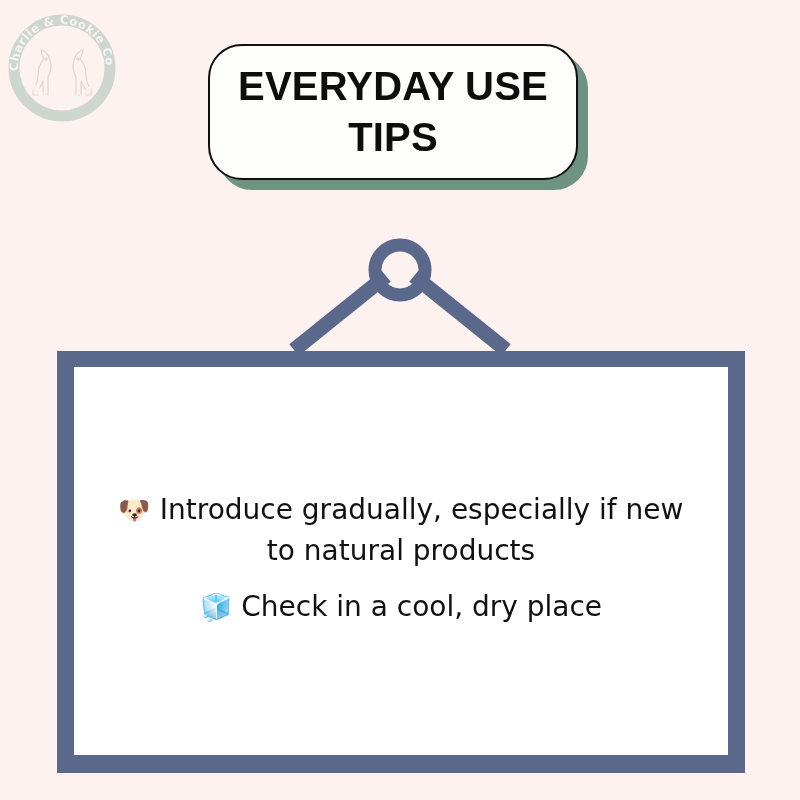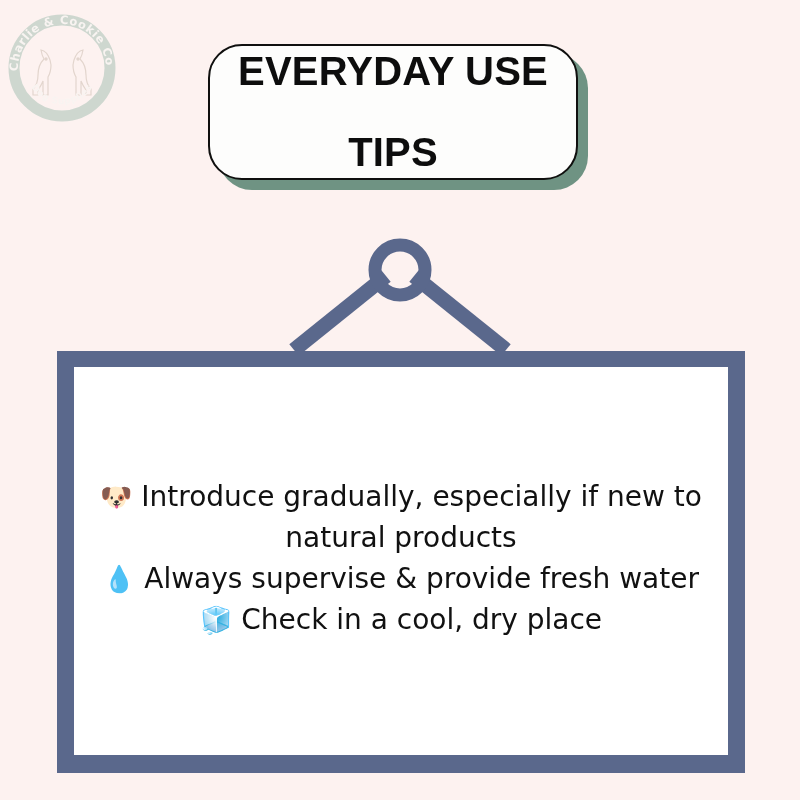--- a/index.html
+++ b/index.html
@@ -50,21 +50,21 @@
     top: 0;
     width: 370px;
     height: 136px;
     background: #fdfdfc;
     border: 2.5px solid #10100f;
     border-radius: 34px;
     box-sizing: border-box;
     display: flex;
     flex-direction: column;
     align-items: center;
-    justify-content: space-between;
+    justify-content: center;
   }
   .banner-line {
     font-family: "Liberation Sans Narrow", "Liberation Sans", sans-serif;
     font-weight: bold;
     font-size: 40px;
     letter-spacing: 0.2px;
     color: #0d0d0d;
     line-height: 1.28;
     text-align: center;
     white-space: nowrap;
@@ -107,21 +107,21 @@
     margin: 0;
     padding: 0;
     width: 100%;
   }
   .tip-item {
     font-family: "DejaVu Sans", sans-serif;
     font-size: 28px;
     line-height: 1.46;
     color: #111111;
     text-align: center;
-    margin: 0;
+    margin: 16px;
     padding: 0;
   }
   .tip-emoji {
     font-family: "DejaVu Sans", sans-serif;
     font-size: 26px;
   }
 </style>
 </head>
 <body style="background: rgb(253, 242, 240);">
 
@@ -161,17 +161,16 @@
     <path d="M 106,44 L 14,118" stroke="#5a688c" stroke-width="15" stroke-linecap="butt"></path>
     <path d="M 134,44 L 226,118" stroke="#5a688c" stroke-width="15" stroke-linecap="butt"></path>
     <circle cx="120" cy="38" r="25" fill="none" stroke="#5a688c" stroke-width="13"></circle>
   </svg>
 </div>
 
 <div id="tips-board" style="background: rgb(90, 104, 140);">
   <div id="tips-board-inner" style="background: rgb(255, 255, 255);">
     <ul id="tips-list">
         <li class="tip-item"><span class="tip-emoji">🐶</span><span> Introduce gradually, especially if new to natural products</span></li>
-        <li class="tip-item"><span class="tip-emoji">💧</span><span> Always supervise &amp; provide fresh water</span></li>
         <li class="tip-item"><span class="tip-emoji">🧊</span><span> Check in a cool, dry place</span></li>
       </ul>
   </div>
 </div>
 
 </body></html>

